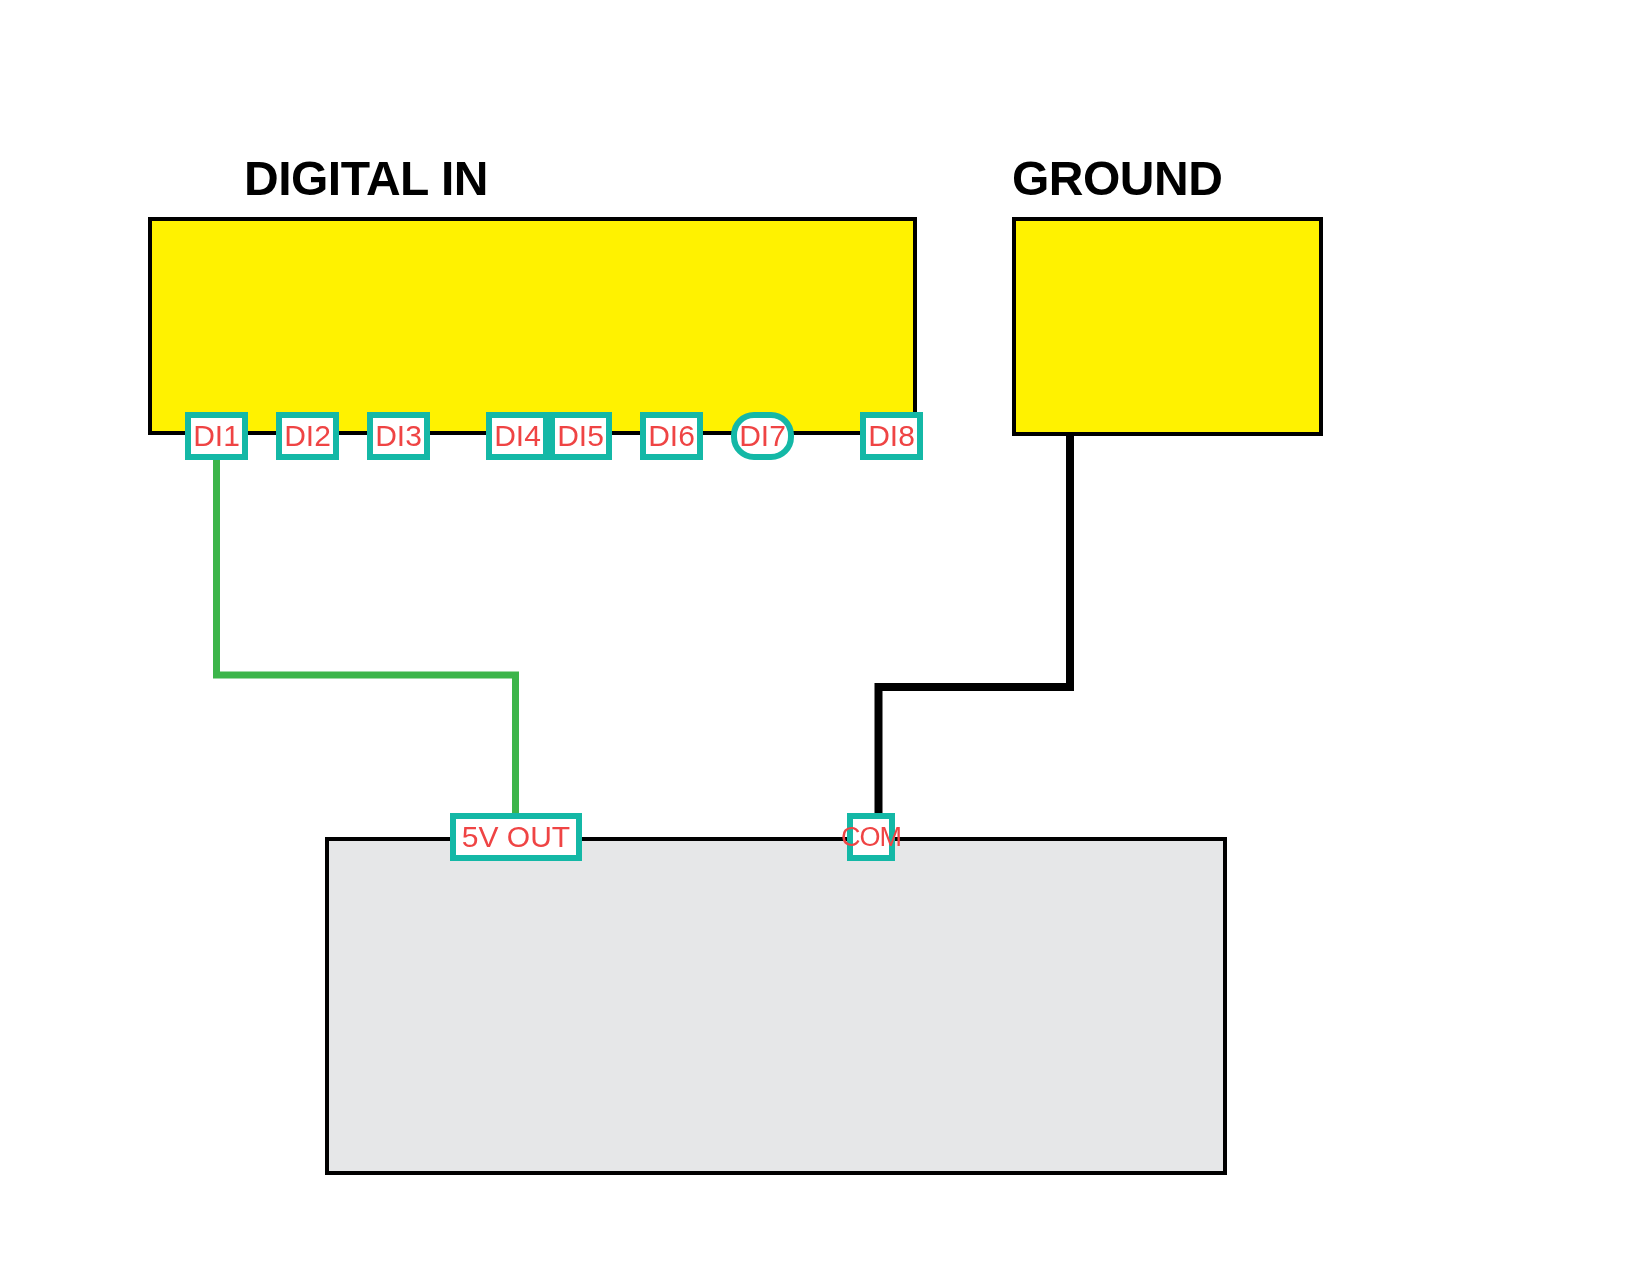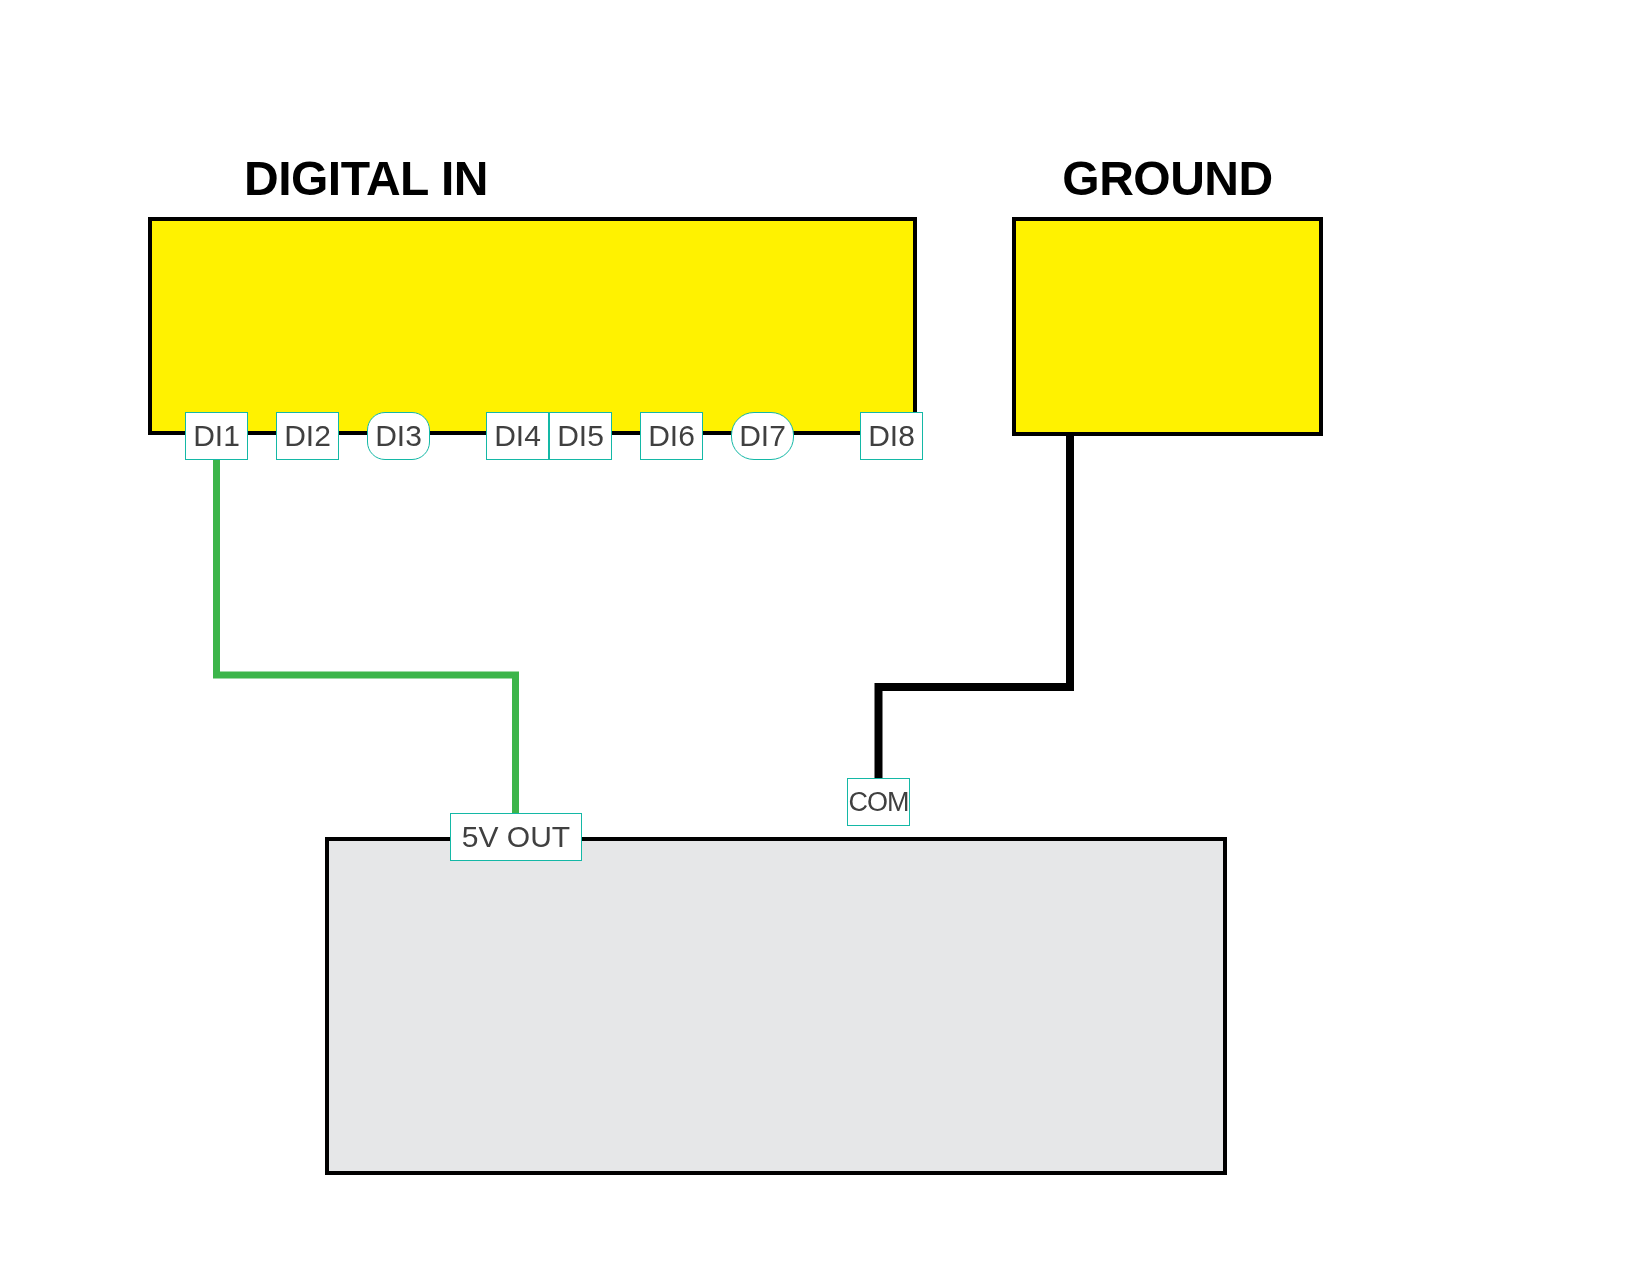--- a/index.html
+++ b/index.html
@@ -28,21 +28,21 @@
   .heading {
     position: absolute;
     font-size: 48px;
     font-weight: 700;
     letter-spacing: -0.5px;
     line-height: 1;
     color: #000000;
     white-space: nowrap;
   }
   .label-digital-in { left: 244px; top: 155px; }
-  .label-ground     { left: 1012px; top: 155px; width: 311px; text-align: center; }
+  .label-ground     { left: 1012px; top: 155px; width: 311px; text-align: left; }
 
   .label-external {
     position: absolute;
     left: 508px;
     top: 1006px;
     font-size: 50px;
     font-weight: 400;
     letter-spacing: -1px;
     line-height: 1;
     color: #000000;
@@ -54,33 +54,33 @@
     left: 0; top: 0;
     width: 1650px;
     height: 1275px;
     pointer-events: none;
   }
 
   .tab {
     position: absolute;
     box-sizing: border-box;
     background: #ffffff;
-    border: 1px solid #14b8a6;
+    border: 6px solid #14b8a6;
     display: flex;
     align-items: center;
     justify-content: center;
     font-size: 30px;
     line-height: 1;
-    color: #404040;
+    color: #ef4444;
     white-space: nowrap;
     text-align: right;
   }
   .di-tab   { top: 412px; width: 63px; height: 48px; }
   .tab-5vout { left: 450px; top: 813px; width: 132px; height: 48px; }
-  .tab-com   { left: 847px; top: 778px; width: 63px;  height: 48px; font-size: 27px; letter-spacing: -1px; }
+  .tab-com   { left: 847px; top: 813px; width: 48px;  height: 48px; font-size: 27px; letter-spacing: -1px; }
 </style>
 </head>
 <body>
 
 <div class="canvas">
 
   <div class="box box-digital-in" style="background: rgb(255, 242, 0);"></div>
 
   <div class="box box-ground" style="background: rgb(255, 242, 0);"></div>
 
@@ -92,21 +92,21 @@
 
 
   <svg class="wires" viewBox="0 0 1650 1275" xmlns="http://www.w3.org/2000/svg">
     <polyline fill="none" stroke-linejoin="miter" stroke-linecap="butt" points="216.5,459 216.5,675 515.5,675 515.5,816" stroke="#3CB54A" stroke-width="7"></polyline>
     <polyline fill="none" stroke-linejoin="miter" stroke-linecap="butt" points="1070,432 1070,687 878.5,687 878.5,816" stroke="#000000" stroke-width="8"></polyline>
   </svg>
 
   <div>
       <div class="tab di-tab" style="left: 185px;">DI1</div>
       <div class="tab di-tab" style="left: 276px;">DI2</div>
-      <div class="tab di-tab" style="left: 367px; border-radius: 18px;">DI3</div>
+      <div class="tab di-tab" style="left: 367px;">DI3</div>
       <div class="tab di-tab" style="left: 458px; margin-left: 28px;">DI4</div>
       <div class="tab di-tab" style="left: 549px;">DI5</div>
       <div class="tab di-tab" style="left: 640px;">DI6</div>
       <div class="tab di-tab" style="left: 731px; border-radius: 23px;">DI7</div>
       <div class="tab di-tab" style="left: 860px;">DI8</div>
     </div>
 
   <div class="tab tab-5vout">5V OUT</div>
 
   <div class="tab tab-com">COM</div>

